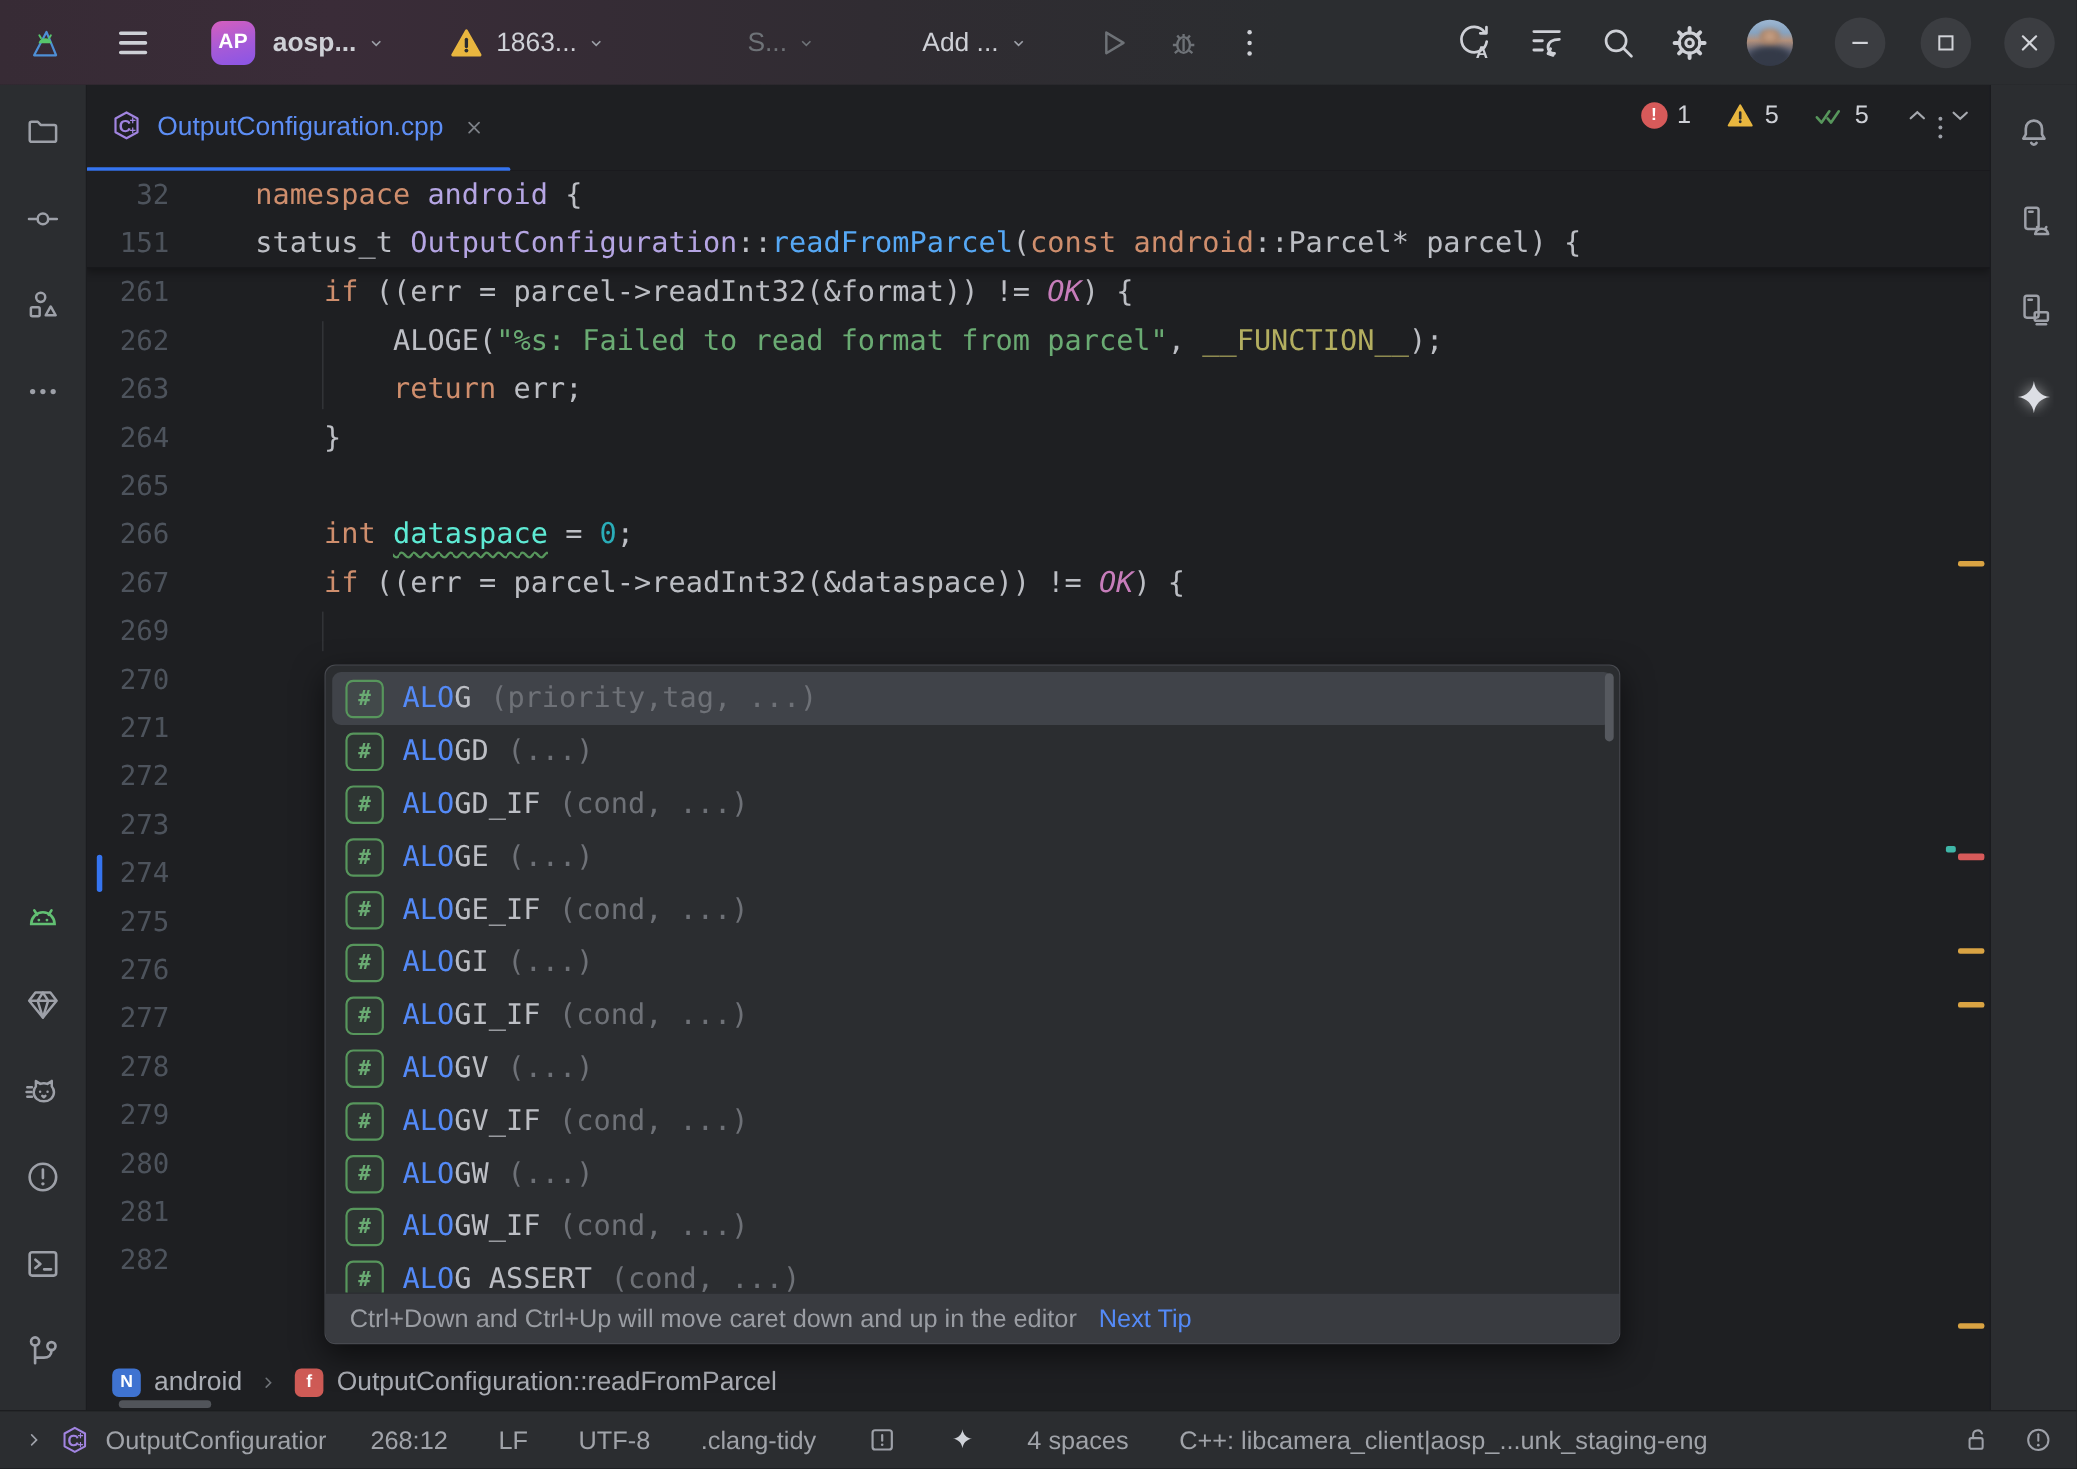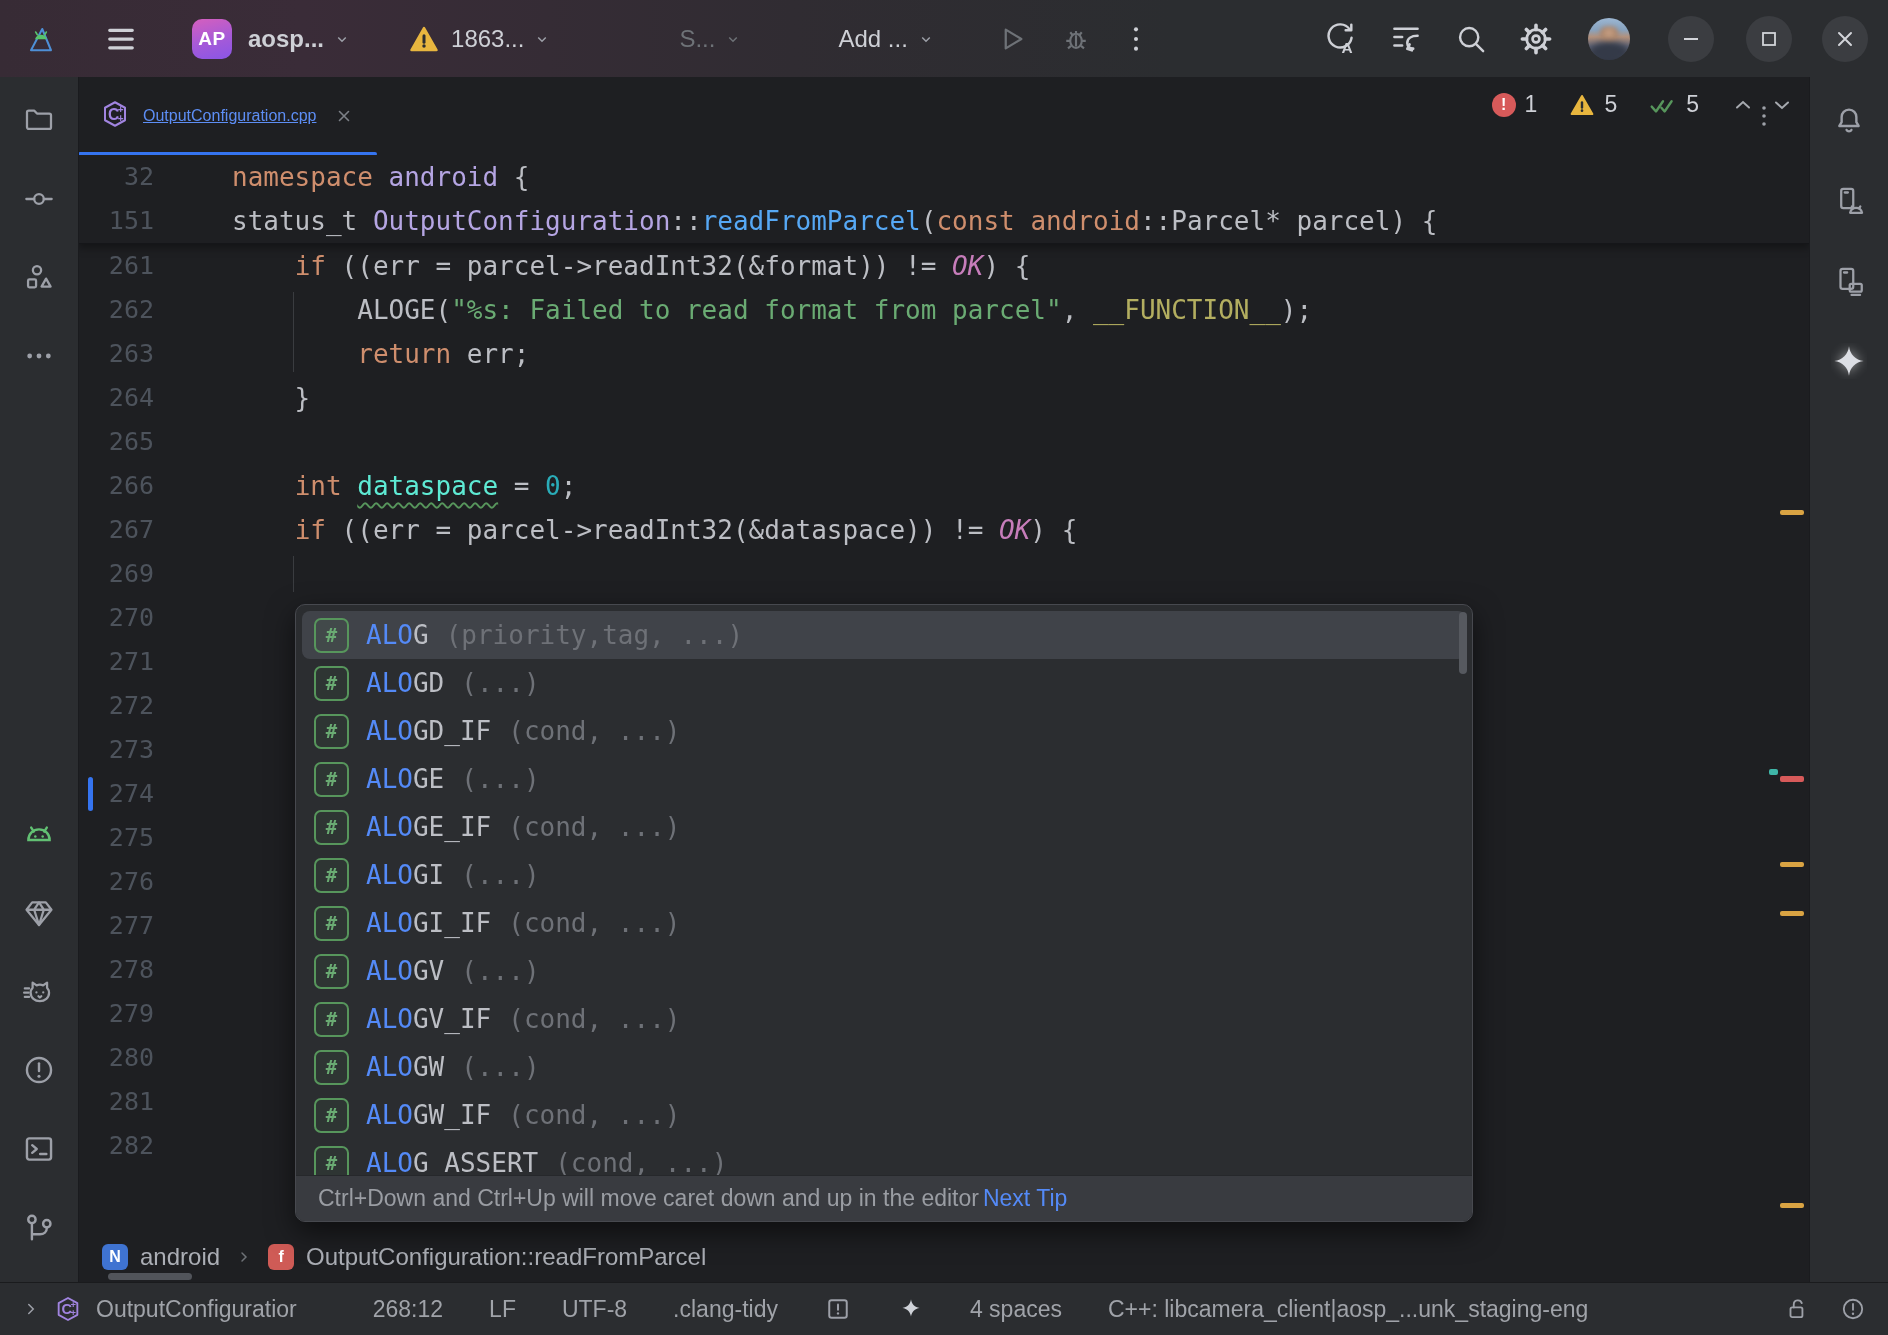--- a/index.html
+++ b/index.html
@@ -38,21 +38,21 @@
   .strip .sicon{width:48px;height:48px;border-radius:10px;display:flex;align-items:center;justify-content:center;margin-bottom:32px;}
   .sp-gap{flex:0 0 400px;}
 
   
   .center{position:absolute;left:78px;top:77px;width:1732px;height:1206px;background:#1e1f22;z-index:10;}
 
   
   .tabbar{position:absolute;left:0;top:0;width:1732px;height:78px;border-bottom:1px solid #19191c;display:flex;align-items:center;}
   .tab{position:relative;height:78px;display:flex;align-items:center;padding:0 24px 0 22px;gap:13px;}
   .tab::after{content:"";position:absolute;left:0;right:0;bottom:-1px;height:4px;background:#3574f0;border-radius:2px;}
-  .tab-label{font-size:16px;color:#5d8ef5;text-decoration:underline;}
+  .tab-label{font-size:24px;color:#5d8ef5;}
   .tab-close{margin-left:6px;display:flex;align-items:center;}
   .tab-kebab{margin-left:auto;margin-right:34px;display:flex;align-items:center;}
 
   
   .editor{position:absolute;left:0;top:78px;width:1732px;height:1075px;overflow:hidden;}
   .code-font{font-family:"DejaVu Sans Mono","Liberation Mono",monospace;font-size:26px;line-height:44px;white-space:pre;}
   .line{position:relative;height:44px;display:flex;}
   .num{width:76px;text-align:right;color:#4d535c;flex:0 0 76px;
        font-family:"DejaVu Sans Mono","Liberation Mono",monospace;font-size:25px;line-height:44px;}
   .line.current .num{color:#ced0d6;}
@@ -86,38 +86,38 @@
   .pitem{height:48px;margin:0 6px;border-radius:8px;display:flex;align-items:center;gap:17px;padding-left:12px;
     font-family:"DejaVu Sans Mono","Liberation Mono",monospace;font-size:26px;}
   .pitem.sel{background:#404349;}
   .picon{width:31px;height:31px;border-radius:7px;border:2px solid #57965c;background:rgba(87,150,92,.08);
     color:#6aab73;font-size:19px;font-weight:bold;display:flex;align-items:center;justify-content:center;flex:0 0 31px;
     font-family:"DejaVu Sans Mono",monospace;}
   .pmatch{color:#548af7}.prest{color:#bcbec4}.pparams{color:#6e7177}
   .pscroll{position:absolute;right:5px;top:7px;width:8px;height:62px;border-radius:4px;background:#56595f;}
   .phint{height:46px;background:#393b40;border-top:1px solid #26282b;display:flex;align-items:center;
     padding-left:22px;font-size:23px;color:#9a9da3;}
-  .phint-link{color:#548af7;margin-left:4px;}
+  .phint-link{color:#548af7;margin-left:20px;}
 
   
   .crumbs{position:absolute;left:0;bottom:0;width:1732px;height:53px;display:flex;align-items:center;
     padding-left:24px;font-size:24px;color:#abaeb5;background:#1e1f22;box-sizing:border-box;}
   .crumb{display:flex;align-items:center;gap:12px;}
   .badge{width:26px;height:26px;border-radius:6px;color:#fff;font-size:16px;font-weight:bold;
     display:flex;align-items:center;justify-content:center;}
   .badge-N{background:#3f73d1;}
   .badge-f{background:#cf5b56;}
   .crumb-sep{margin:0 16px;display:flex;align-items:center;}
   .hscroll{position:absolute;left:30px;top:1196px;width:84px;height:7px;border-radius:4px;background:#51545a;z-index:16;}
 
   
   .statusbar{position:absolute;left:0;bottom:0;width:1888px;height:52px;background:#2b2d30;
     border-top:1px solid #1a1b1d;display:flex;align-items:center;font-size:23px;color:#a0a3a9;z-index:40;}
   .sb-left{display:flex;align-items:center;gap:14px;margin-left:22px;}
-  .sb-items{display:flex;align-items:center;margin-left:76px;gap:46px;}
+  .sb-items{display:flex;align-items:center;margin-left:40px;gap:46px;}
   .sb-right{margin-left:auto;display:flex;align-items:center;gap:30px;margin-right:22px;}
   .sb-item{display:flex;align-items:center;}
 </style>
 </head>
 <body>
 
 <div id="app">
 
   <div class="titlebar">
     <span class="tb-icon" style="margin-left:26px">

